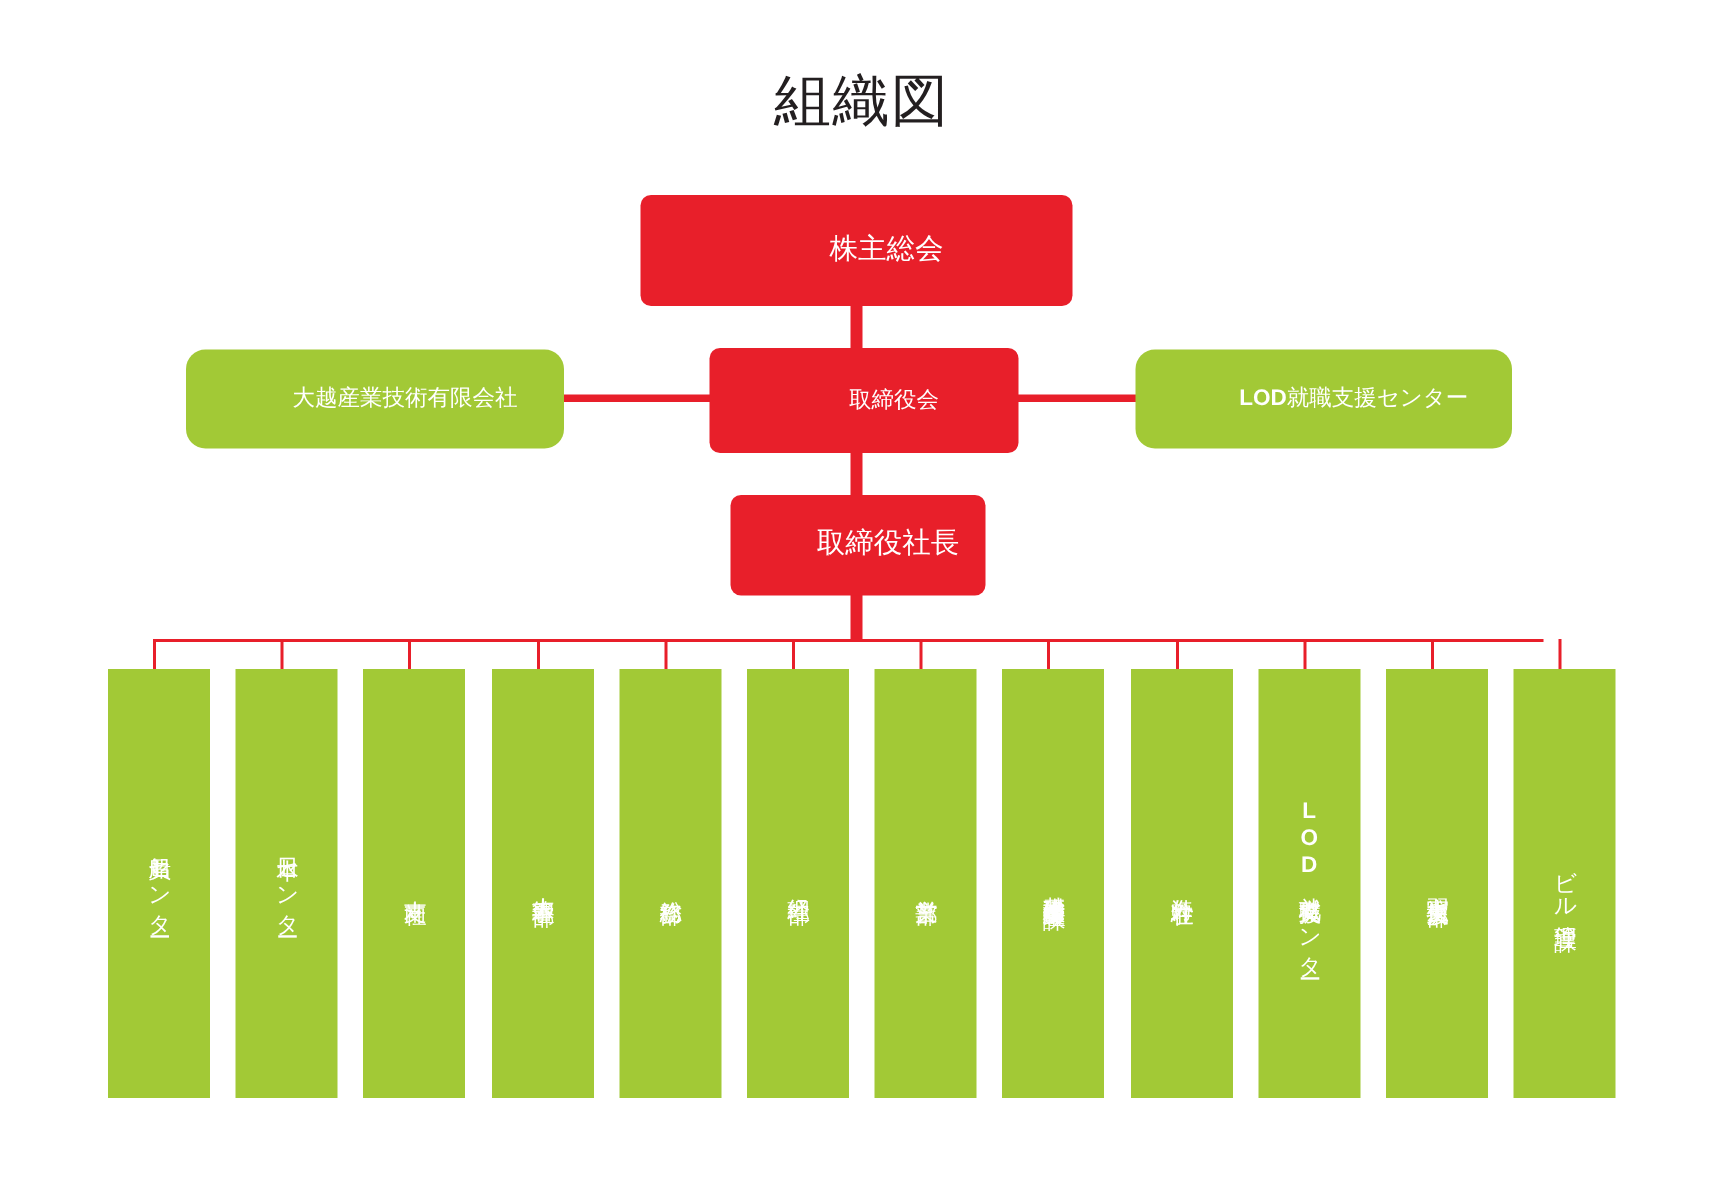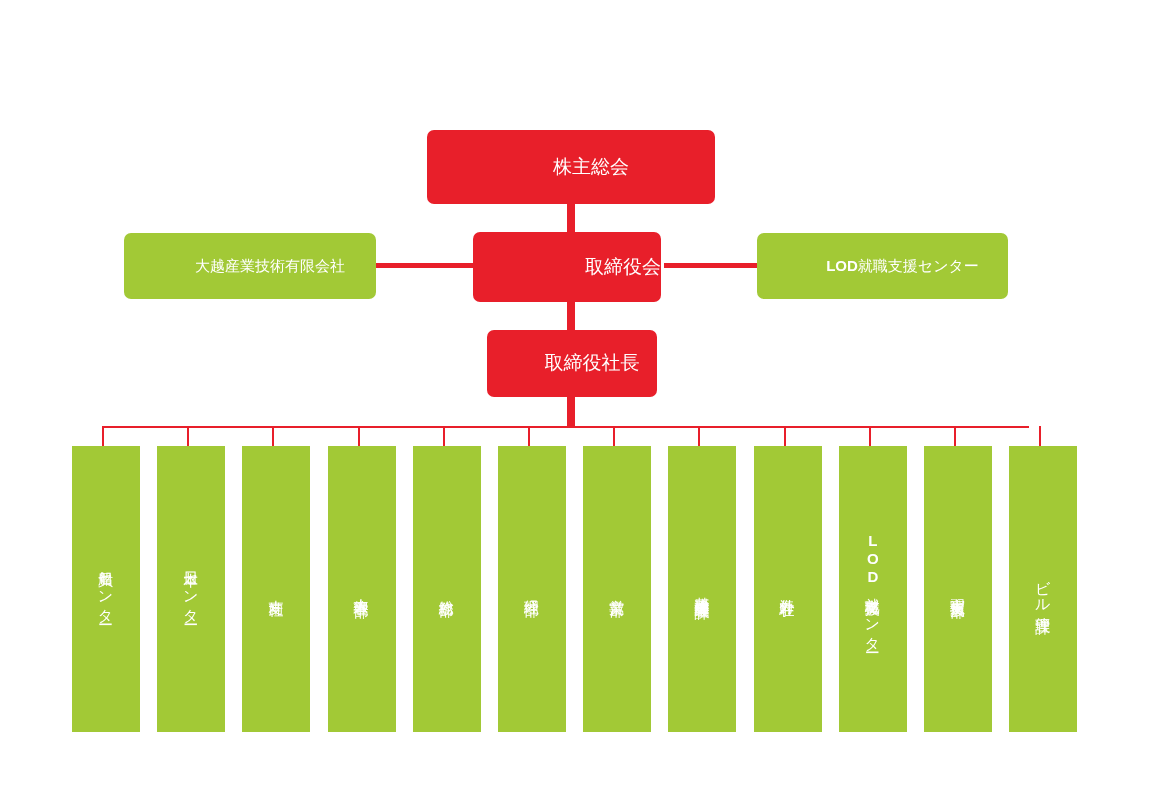--- a/index.html
+++ b/index.html
@@ -41,34 +41,33 @@
     justify-content: center;
     border-radius: 7px;
     color: #ffffff;
     font-size: 17px;
     line-height: 1.3;
     text-align: center;
     z-index: 3;
     padding-left: 40px;
   }
   .node.red   { background: #E81F2A; }
-  .node.green { background: #A2C936; }
+  .node.green { background: #A2C936; border-radius: 13px; }
 
   .node .label { display: block; }
   .node .label b { font-weight: 700; }
 
   
   #node-shareholders {
     left: 427px; top: 130px; width: 288px; height: 74px;
     font-size: 19px;
   }
   #node-board {
-    left: 473px; top: 232px; width: 188px; height: 70px;
-    font-size: 19px;
-    justify-content: flex-end;
+    left: 473px; top: 232px; width: 206px; height: 70px;
+    font-size: 15px;
   }
   #node-affiliate-left {
     left: 124px; top: 233px; width: 252px; height: 66px;
     font-size: 15px;
   }
   #node-affiliate-right {
     left: 757px; top: 233px; width: 251px; height: 66px;
     font-size: 15px;
   }
   #node-president {
@@ -145,20 +144,21 @@
     white-space: nowrap;
     line-height: 1;
   }
   .dept-box .vlabel b { font-weight: 700; }
 </style>
 </head>
 <body>
 
 <div id="canvas">
 
+  <div class="chart-title">組織図</div>
 
   <div class="conn" id="conn-trunk-1"></div>
   <div class="conn" id="conn-trunk-2"></div>
   <div class="conn" id="conn-trunk-3"></div>
   <div class="conn" id="conn-arm-left"></div>
   <div class="conn" id="conn-arm-right"></div>
   <div id="bus-bar"></div>
 
   <div class="node red" id="node-shareholders">
     <span class="label">株主総会</span>

